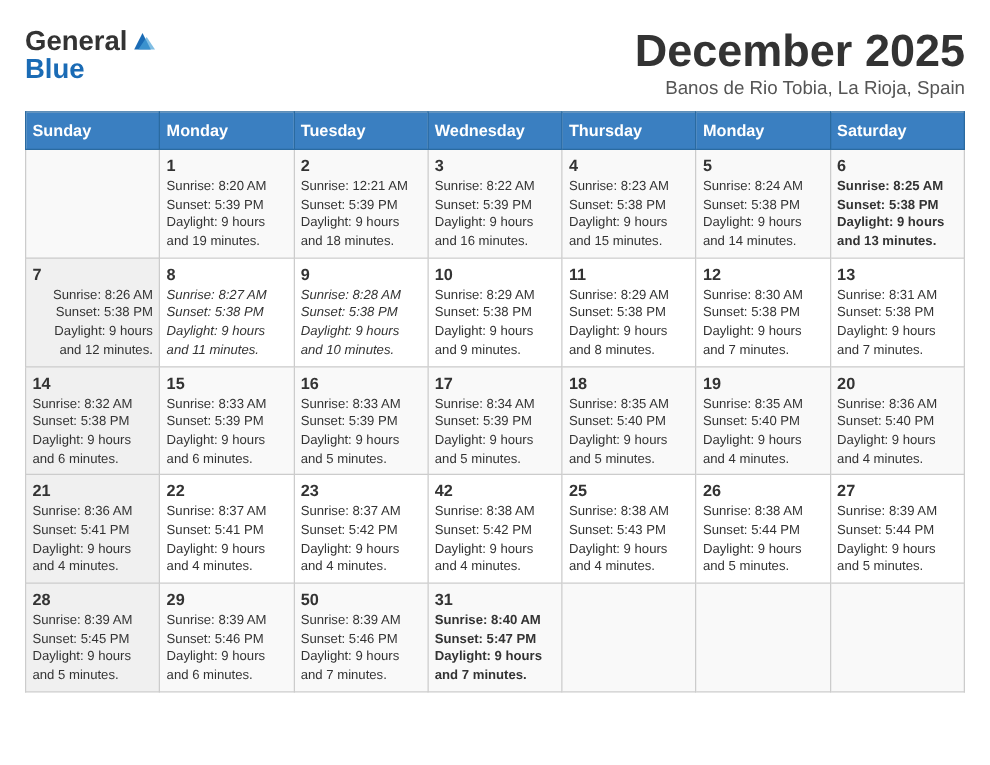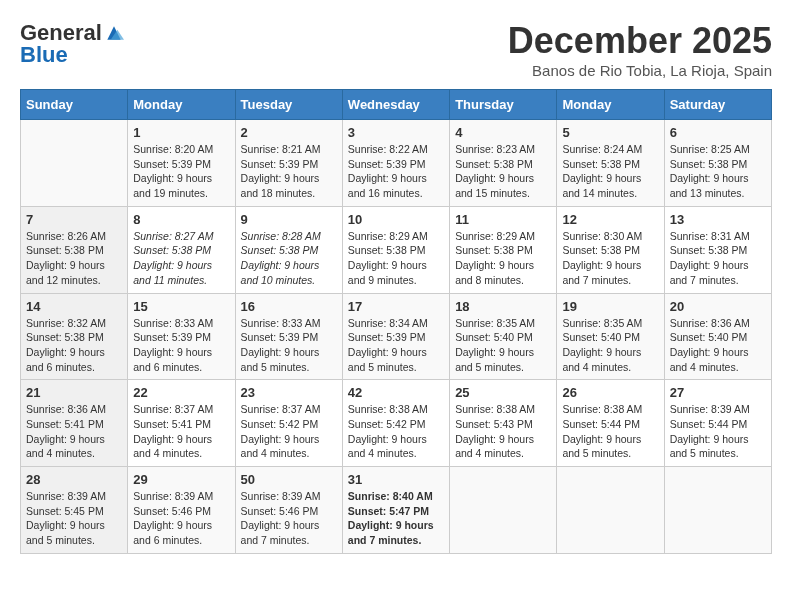--- a/index.html
+++ b/index.html
@@ -130,21 +130,21 @@
         <td class="empty-cell"></td>
         <td>
           <span class="day-number">1</span>
           <div class="day-info" style="white-space: pre-line;">Sunrise: 8:20 AM
 Sunset: 5:39 PM
 Daylight: 9 hours
 and 19 minutes.</div>
         </td>
         <td>
           <span class="day-number">2</span>
-          <div class="day-info" style="white-space: pre-line;">Sunrise: 8:21 AM
+          <div class="day-info" style="white-space: pre-line;">Sunrise: 12:21 AM
 Sunset: 5:39 PM
 Daylight: 9 hours
 and 18 minutes.</div>
         </td>
         <td>
           <span class="day-number">3</span>
           <div class="day-info" style="white-space: pre-line;">Sunrise: 8:22 AM
 Sunset: 5:39 PM
 Daylight: 9 hours
 and 16 minutes.</div>
@@ -158,30 +158,30 @@
         </td>
         <td>
           <span class="day-number">5</span>
           <div class="day-info" style="white-space: pre-line;">Sunrise: 8:24 AM
 Sunset: 5:38 PM
 Daylight: 9 hours
 and 14 minutes.</div>
         </td>
         <td>
           <span class="day-number">6</span>
-          <div class="day-info" style="white-space: pre-line;">Sunrise: 8:25 AM
+          <div class="day-info" style="white-space: pre-line; font-weight: bold;">Sunrise: 8:25 AM
 Sunset: 5:38 PM
 Daylight: 9 hours
 and 13 minutes.</div>
         </td>
       </tr>
       <tr>
         <td>
           <span class="day-number">7</span>
-          <div class="day-info" style="white-space: pre-line;">Sunrise: 8:26 AM
+          <div class="day-info" style="white-space: pre-line; text-align: right;">Sunrise: 8:26 AM
 Sunset: 5:38 PM
 Daylight: 9 hours
 and 12 minutes.</div>
         </td>
         <td>
           <span class="day-number">8</span>
           <div class="day-info" style="white-space: pre-line; font-style: italic;">Sunrise: 8:27 AM
 Sunset: 5:38 PM
 Daylight: 9 hours
 and 11 minutes.</div>

